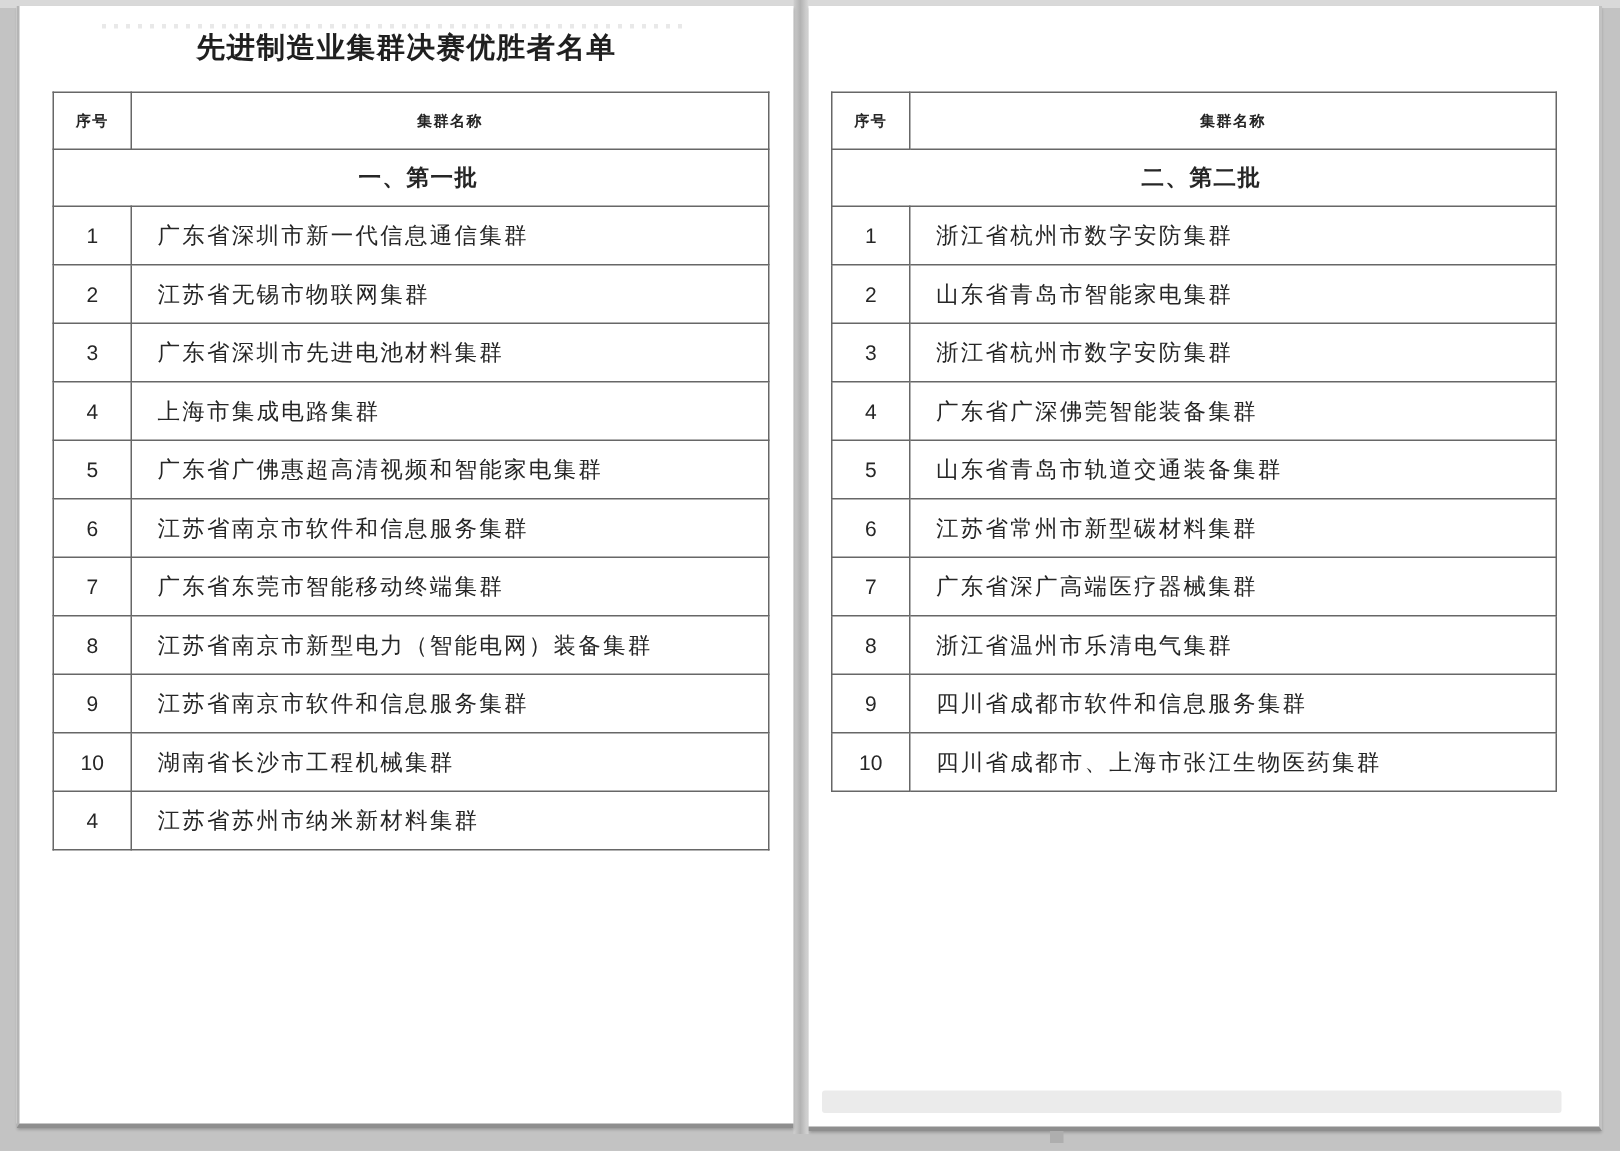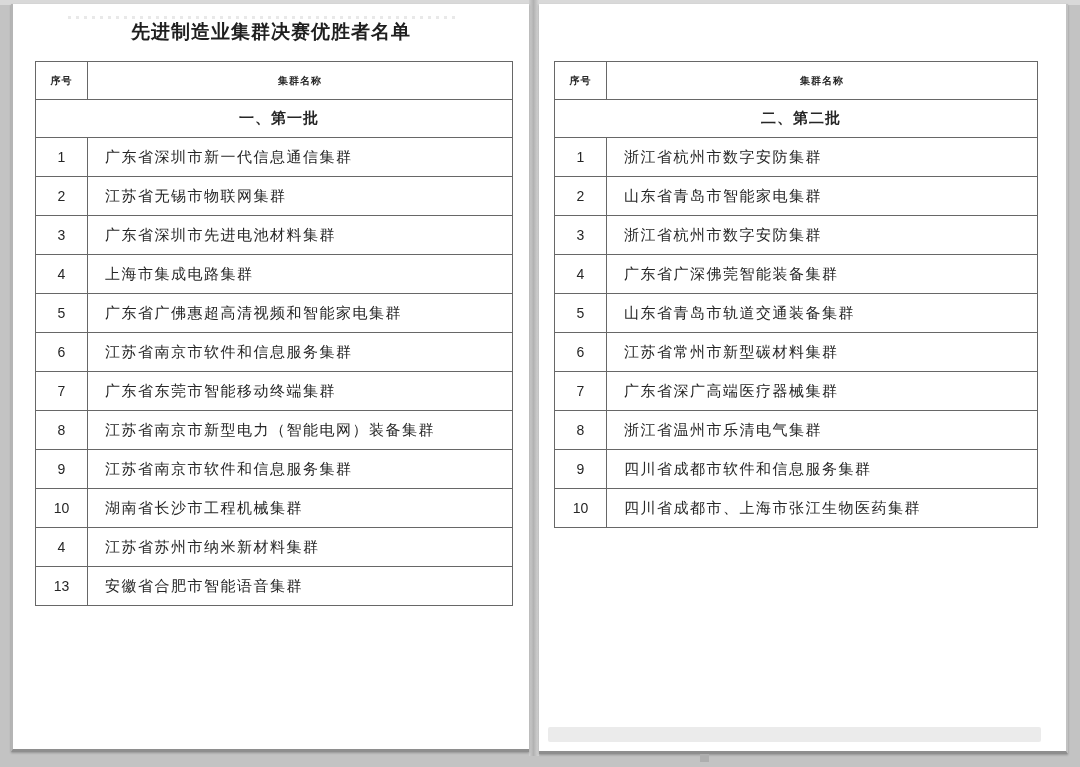--- a/index.html
+++ b/index.html
@@ -162,24 +162,20 @@
     <td class="cell-index">9</td>
     <td class="cell-name">江苏省南京市软件和信息服务集群</td>
   </tr>
           <tr class="data-row">
     <td class="cell-index">10</td>
     <td class="cell-name">湖南省长沙市工程机械集群</td>
   </tr>
           <tr class="data-row">
     <td class="cell-index">4</td>
     <td class="cell-name">江苏省苏州市纳米新材料集群</td>
-  </tr>
-          <tr class="data-row">
-    <td class="cell-index">13</td>
-    <td class="cell-name">安徽省合肥市智能语音集群</td>
   </tr>
         </tbody>
     </table>
   </div>
 
   <div class="page" id="page-right">
     <table class="winners" id="table-batch2">
       <colgroup>
           <col class="col-index">
           <col class="col-name">

